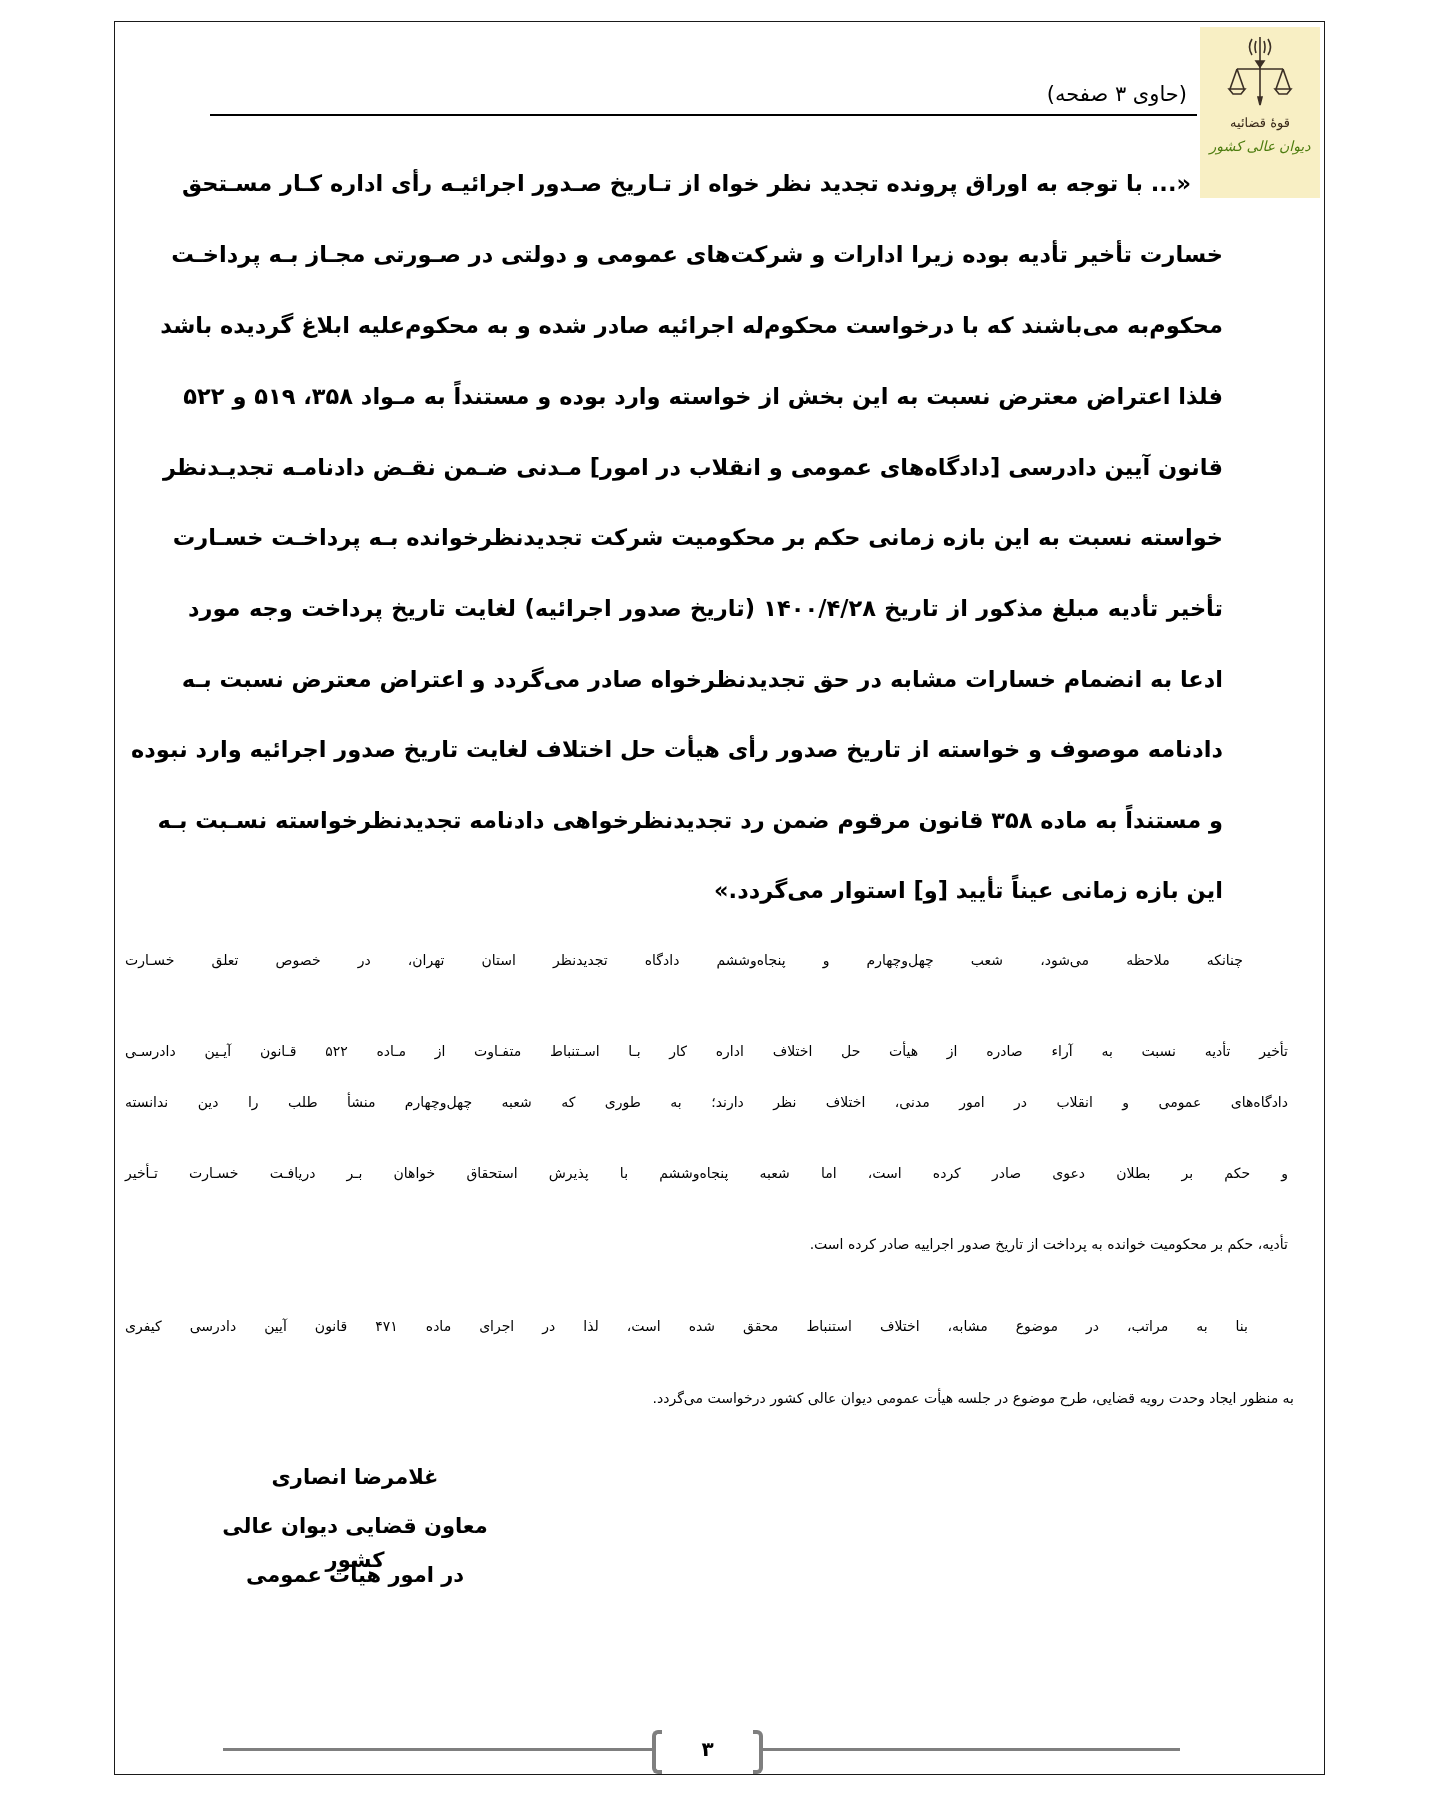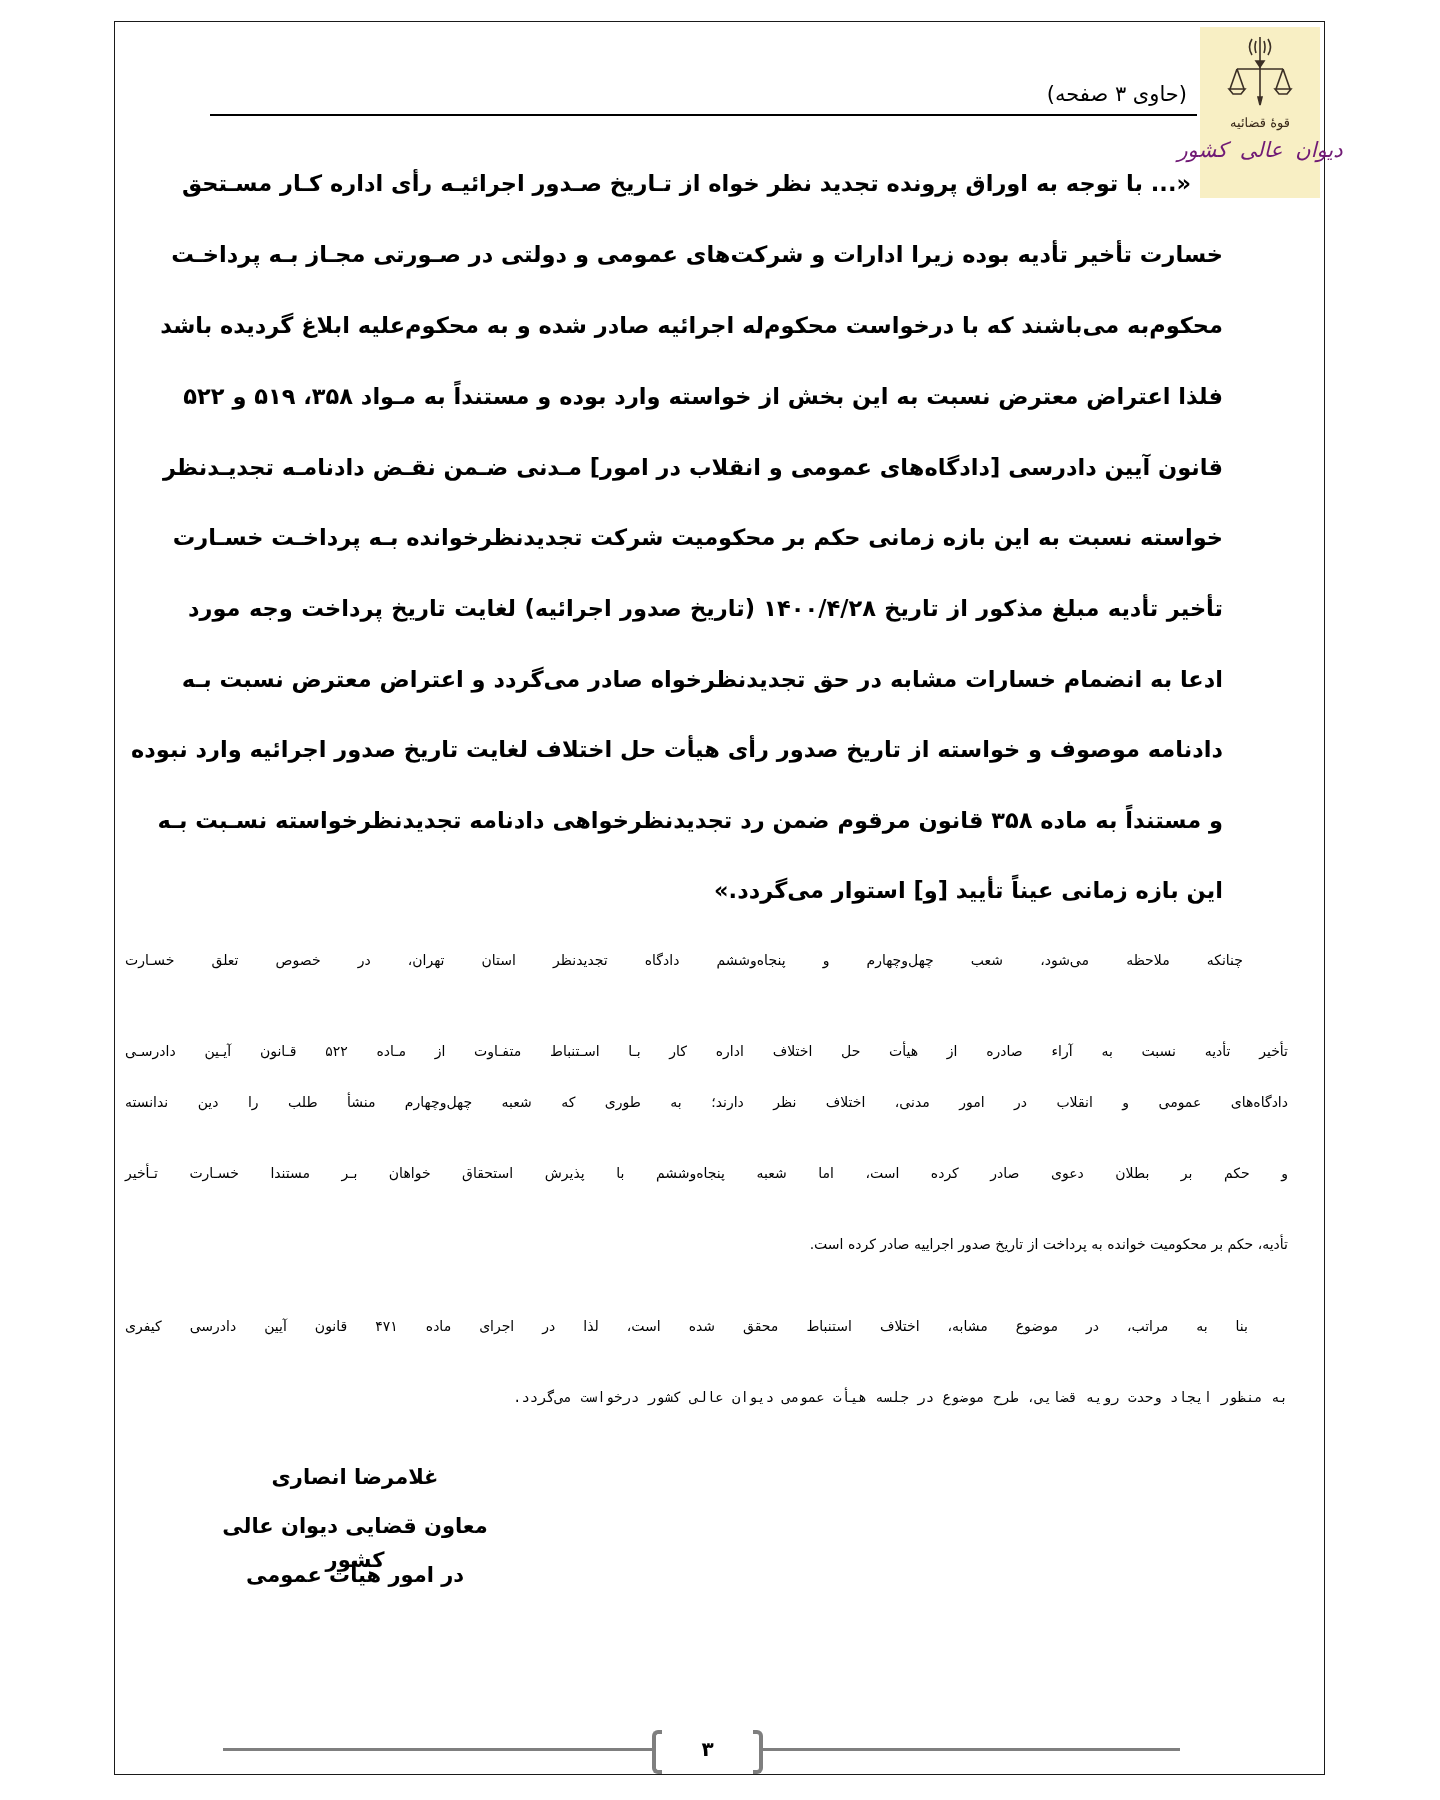--- a/index.html
+++ b/index.html
@@ -4,21 +4,21 @@
 <style>
   html, body { margin: 0; padding: 0; background: #ffffff; }
   body { width: 1440px; height: 1800px; position: relative; overflow: hidden;
          font-family: "DejaVu Sans", sans-serif; color: #000; }
   .page-border { position: absolute; left: 114px; top: 21px; width: 1211px; height: 1754px;
                  border: 1.5px solid #1a1a1a; box-sizing: border-box; }
   .logo { position: absolute; left: 1200px; top: 27px; width: 120px; height: 171px;
           background: #f8efc4; display: flex; flex-direction: column; align-items: center; }
   .logo svg { margin-top: 6px; }
   .logo .logo-small { font-family: "DejaVu Serif", serif; font-size: 13px; color: #3a2a1a; margin-top: 2px; direction: rtl; }
-  .logo .logo-big { font-family: Liberation Mono, monospace; font-size: 21px; color: #701a75; margin-top: 8px; font-style: italic; direction: rtl; white-space: nowrap; }
+  .logo .logo-big { font-family: Liberation Sans, sans-serif; font-size: 14px; color: #4d7c0f; margin-top: 8px; font-style: italic; direction: rtl; white-space: nowrap; }
   .title-wrap { position: absolute; left: 210px; top: 50px; width: 987px; height: 64px;
                 border-bottom: 2.5px solid #000; direction: rtl; display: flex; align-items: flex-end;
                 justify-content: flex-start; white-space: nowrap; }
   .title { font-family: "DejaVu Sans", sans-serif; font-weight: bold; font-size: 40px; line-height: 56px;
            letter-spacing: -0.5px; }
   .title-sub { font-family: "DejaVu Sans", sans-serif; font-size: 21px; line-height: 40px; margin-right: 10px; }
   .rtl-line { position: absolute; direction: rtl; white-space: nowrap; text-align: justify;
               text-align-last: justify; height: 40px; line-height: 40px; }
   .bold-line { font-family: "DejaVu Sans", sans-serif; font-weight: bold; font-size: 22.5px; }
   .reg-line { font-family: "DejaVu Sans", sans-serif; font-size: 14px; }
@@ -77,27 +77,27 @@
   <div class="rtl-line bold-line" style="left:188px; width:1035px; top:659px;">ادعا به انضمام خسارات مشابه در حق تجدیدنظرخواه صادر می‌گردد و اعتراض معترض نسبت بـه</div>
   <div class="rtl-line bold-line" style="left:188px; width:1035px; top:729px;">دادنامه موصوف و خواسته از تاریخ صدور رأی هیأت حل اختلاف لغایت تاریخ صدور اجرائیه وارد نبوده</div>
   <div class="rtl-line bold-line" style="left:188px; width:1035px; top:800px;">و مستنداً به ماده ۳۵۸ قانون مرقوم ضمن رد تجدیدنظرخواهی دادنامه تجدیدنظرخواسته نسـبت بـه</div>
   <div class="rtl-line bold-line last-line" style="left:188px; width:1035px; top:870px;">این بازه زمانی عیناً تأیید [و] استوار می‌گردد.»</div>
 </div>
 
 <div>
   <div class="rtl-line reg-line" style="left:125px; width:1118px; top:940px;">چنانکه ملاحظه می‌شود، شعب چهل‌وچهارم و پنجاه‌وششم دادگاه تجدیدنظر استان تهران، در خصوص تعلق خسـارت</div>
   <div class="rtl-line reg-line" style="left:125px; width:1163px; top:1014px;margin-top:17px;">تأخیر تأدیه نسبت به آراء صادره از هیأت حل اختلاف اداره کار بـا اسـتنباط متفـاوت از مـاده ۵۲۲ قـانون آیـین دادرسـی</div>
   <div class="rtl-line reg-line" style="left:125px; width:1163px; top:1082px;">دادگاه‌های عمومی و انقلاب در امور مدنی، اختلاف نظر دارند؛ به طوری که شعبه چهل‌وچهارم منشأ طلب را دین ندانسته</div>
-  <div class="rtl-line reg-line" style="left:125px; width:1163px; top:1153px;">و حکم بر بطلان دعوی صادر کرده است، اما شعبه پنجاه‌وششم با پذیرش استحقاق خواهان بـر مستندا خسـارت تـأخیر</div>
+  <div class="rtl-line reg-line" style="left:125px; width:1163px; top:1153px;">و حکم بر بطلان دعوی صادر کرده است، اما شعبه پنجاه‌وششم با پذیرش استحقاق خواهان بـر دریافـت خسـارت تـأخیر</div>
   <div class="rtl-line reg-line last-line" style="left:125px; width:1163px; top:1224px;">تأدیه، حکم بر محکومیت خوانده به پرداخت از تاریخ صدور اجراییه صادر کرده است.</div>
 </div>
 
 <div>
   <div class="rtl-line reg-line" style="left:125px; width:1123px; top:1306px;">بنا به مراتب، در موضوع مشابه، اختلاف استنباط محقق شده است، لذا در اجرای ماده ۴۷۱ قانون آیین دادرسی کیفری</div>
-  <div class="rtl-line reg-line last-line" style="left:130px; width:1158px; top:1378px;font-family:Liberation Mono, monospace;">به منظور ایجاد وحدت رویه قضایی، طرح موضوع در جلسه هیأت عمومی دیوان عالی کشور درخواست می‌گردد.</div>
+  <div class="rtl-line reg-line last-line" style="left:136px; width:1158px; top:1378px;">به منظور ایجاد وحدت رویه قضایی، طرح موضوع در جلسه هیأت عمومی دیوان عالی کشور درخواست می‌گردد.</div>
 </div>
 
 <div class="signature" style="top:1460px;">غلامرضا انصاری</div>
 <div class="signature" style="top:1509px;">معاون قضایی دیوان عالی کشور</div>
 <div class="signature" style="top:1558px;">در امور هیأت عمومی</div>
 
 <div class="footer-line" style="left:223px; width:432px;"></div>
 <div class="footer-line" style="left:760px; width:420px;"></div>
 <div class="footer-bracket left"></div>
 <div class="footer-bracket right"></div>

